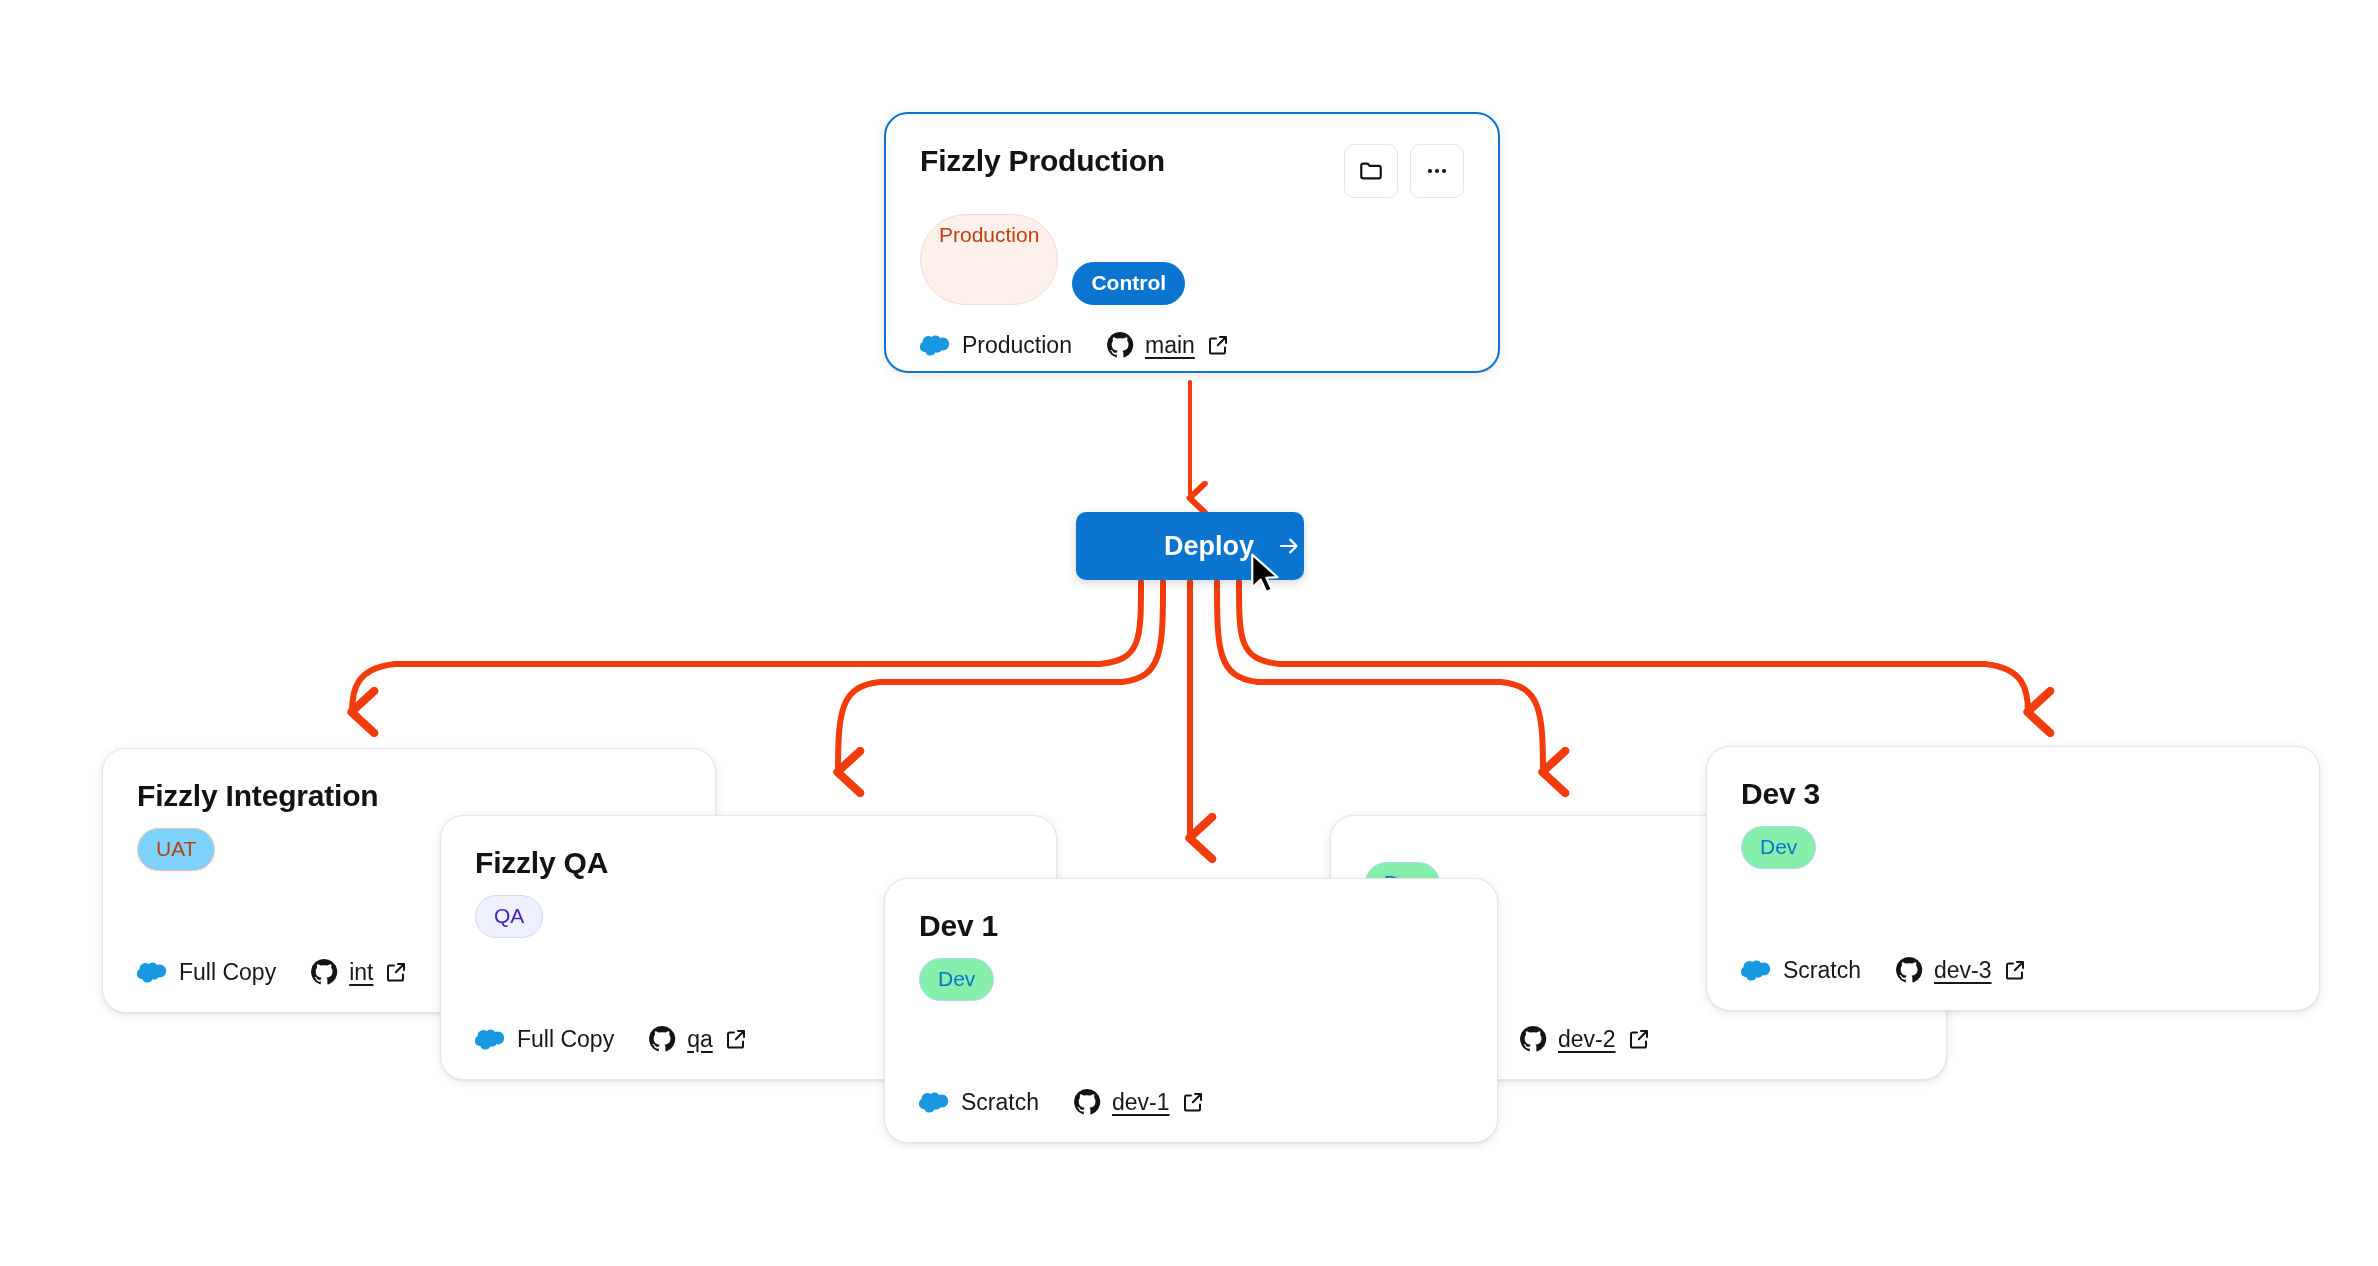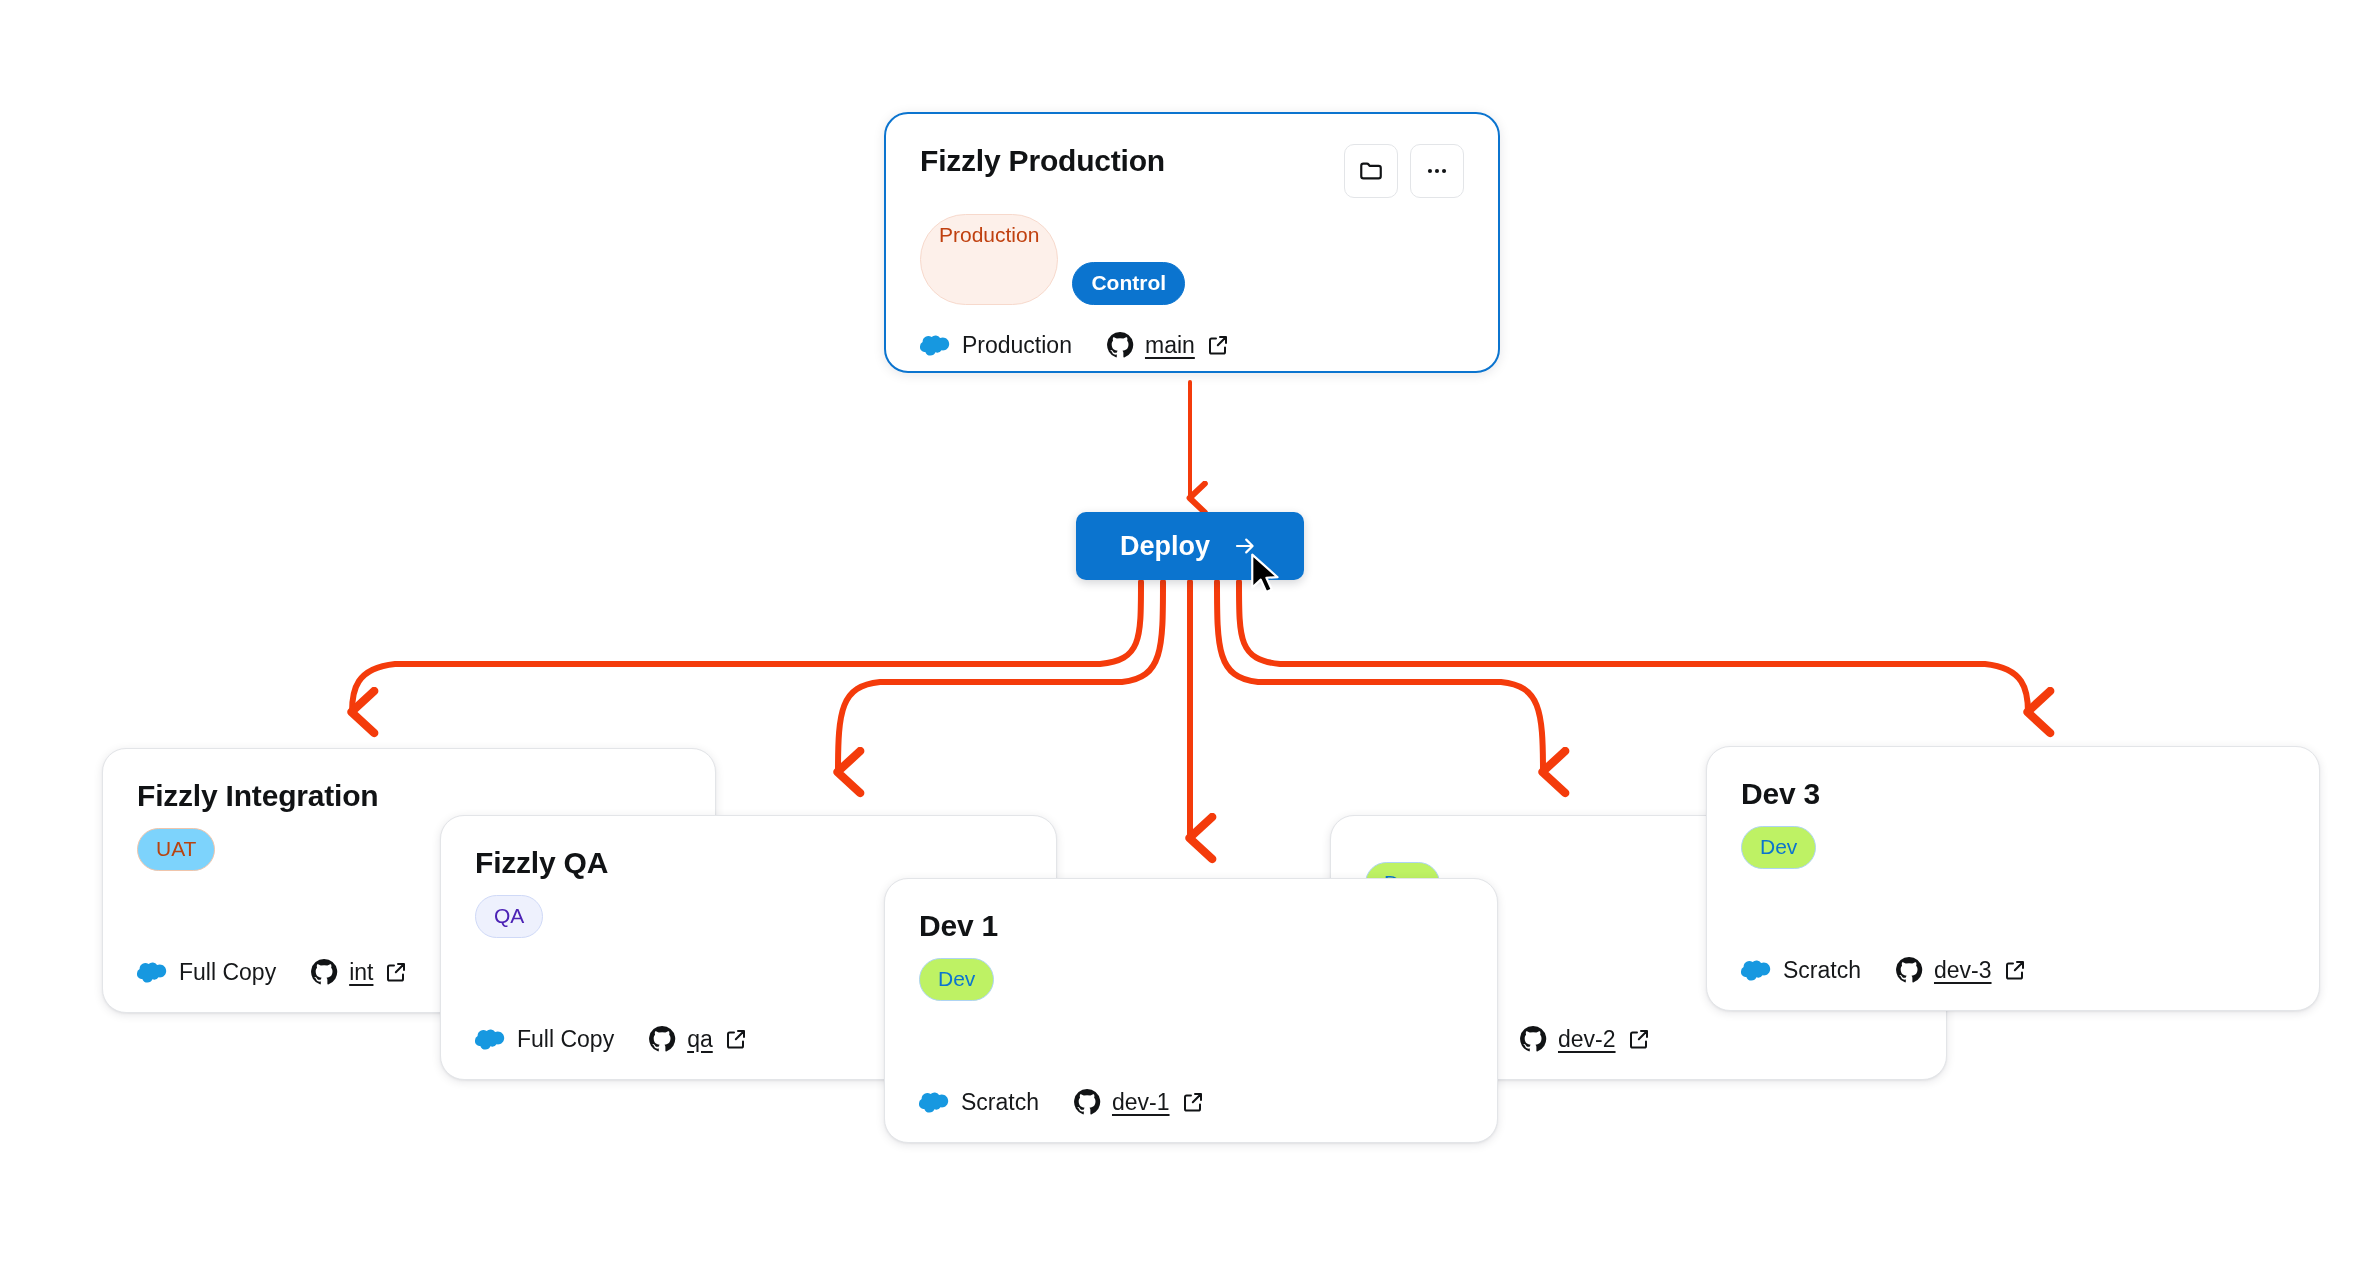--- a/index.html
+++ b/index.html
@@ -71,21 +71,21 @@
     font-size: 21px;
     line-height: 1;
     padding: 9px 18px 11px;
     border-radius: 999px;
     border: 1px solid transparent;
     white-space: nowrap;
   }
   .badge.prod  { color:#c0400f; background:#fdf0ea; border-color:#f7d9cc; }
   .badge.uat   { color:#b8430f; background:#7dd3fc; border-color:#f0c5ab; }
   .badge.qa    { color:#4b22b5; background:#eef1fd; border-color:#cfd9f7; }
-  .badge.dev   { color:#0b74cf; background:#bef264; border-color:#aed4f3; }
+  .badge.dev   { color:#0b74cf; background:#86efac; border-color:#aed4f3; }
   .badge.control-pill {
     color:#ffffff; background:#0b74cf; border-color:#0b74cf;
     font-weight: bold;
     margin-top: 48px;
   }
 
   .card-foot {
     margin-top: auto;
     padding-top: 26px;
     display: flex;
@@ -113,21 +113,21 @@
     position: absolute;
     left: 1076px; top: 512px;
     width: 228px; height: 68px;
     background: #0b74cf;
     border: none;
     border-radius: 10px;
     color: #fff;
     font-size: 27px;
     font-weight: bold;
     font-family: "Liberation Sans", sans-serif;
-    display: flex; align-items: center; justify-content: center;
+    display: flex; align-items: center; justify-content: flex-end;
     gap: 20px;
     cursor: pointer;
     z-index: 5;
     box-shadow: 0 3px 10px rgba(16,24,40,.18);
   }
 
   
   #cursor {
     position: absolute;
     left: 1249px; top: 553px;

